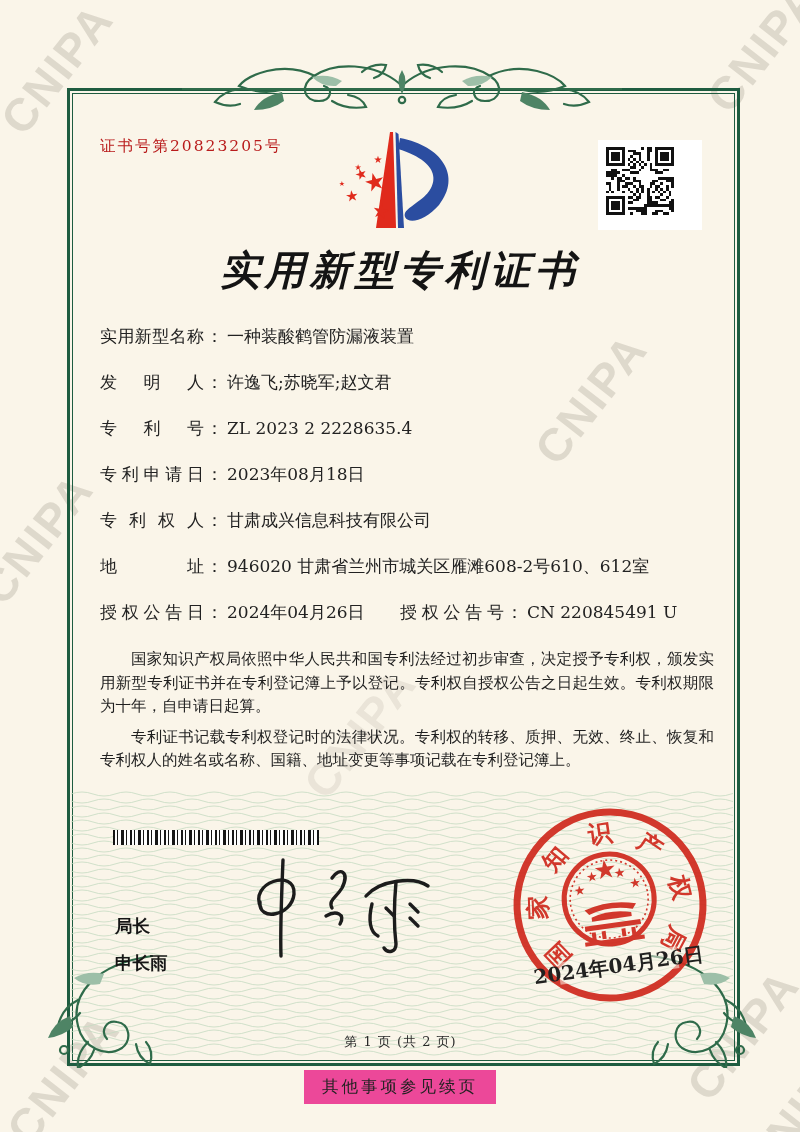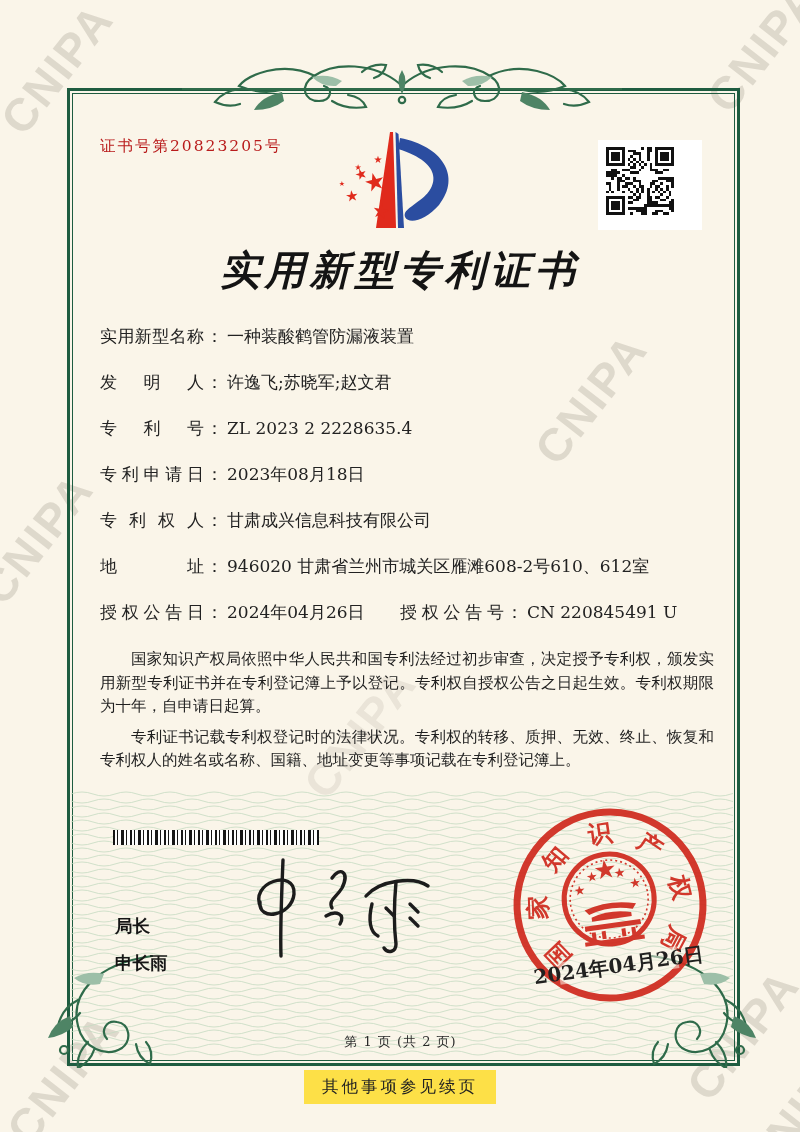--- a/index.html
+++ b/index.html
@@ -40,21 +40,21 @@
     #fdfdfd 5px 8px,#151515 8px 11px,#fdfdfd 11px 13px,#151515 13px 14px,#fdfdfd 14px 17px);}
   .signer{position:absolute;left:115px;top:888px;font-family:Liberation Serif, serif;
           font-size:17.5px;font-weight:600;line-height:37px;color:#151515;margin-top:20px;}
   #signature{position:absolute;left:228px;top:856px;width:215px;height:108px;}
   #signature path{stroke:#1c1c1c;stroke-width:3.4;fill:none;stroke-linecap:round;}
   #seal{position:absolute;left:508px;top:803px;width:204px;height:204px;}
   .sealchar{font-size:24px;font-weight:700;fill:#cf2a1e;font-family:"DejaVu Serif",serif;}
   .pagenum{position:absolute;left:67px;top:1033px;width:667px;text-align:center;
            font-size:13px;letter-spacing:1px;color:#2a2a2a;}
   .note{position:absolute;left:400px;top:1070px;transform:translateX(-50%);
-        background:#fde047;padding:6px 18px;font-size:16.5px;letter-spacing:3px;color:#222;}
+        background:#ec4899;padding:6px 18px;font-size:16.5px;letter-spacing:3px;color:#222;}
   
   .orn-top{position:absolute;left:182px;top:56px;width:440px;height:58px;}
   .orn-bl{position:absolute;left:44px;top:950px;width:118px;height:118px;}
   .orn-br{position:absolute;left:642px;top:950px;width:118px;height:118px;transform:scaleX(-1);}
   .orn path,.orn circle{stroke:#2f6b4a;fill:none;stroke-width:2.2;stroke-linecap:round;}
   .orn .leaf{fill:#4e8465;stroke:none;}
   .orn .leaf2{fill:#9dbfa8;stroke:none;}
 </style>
 </head>
 <body>

